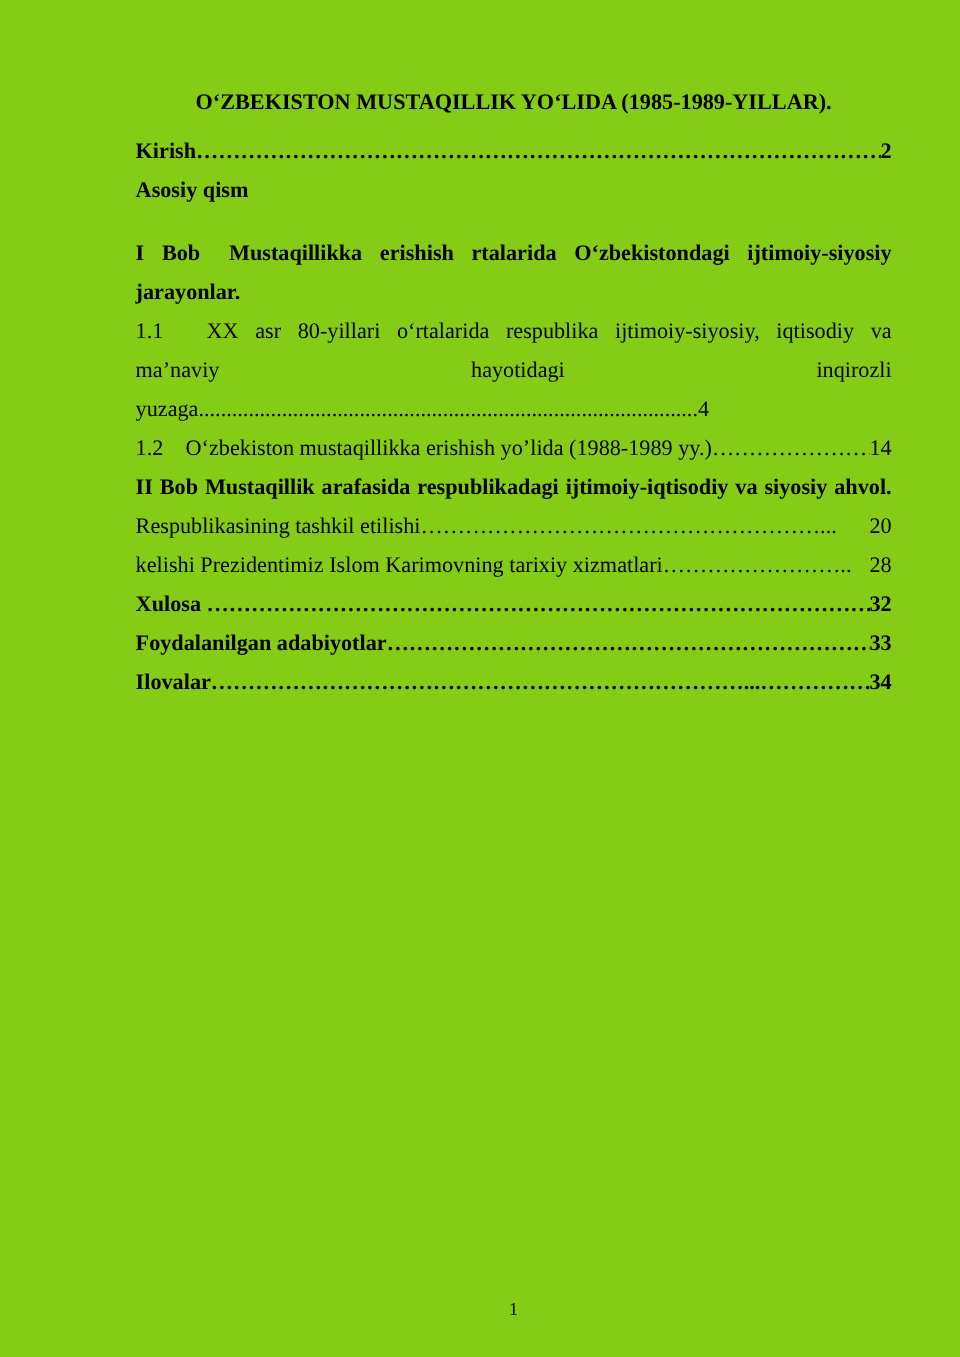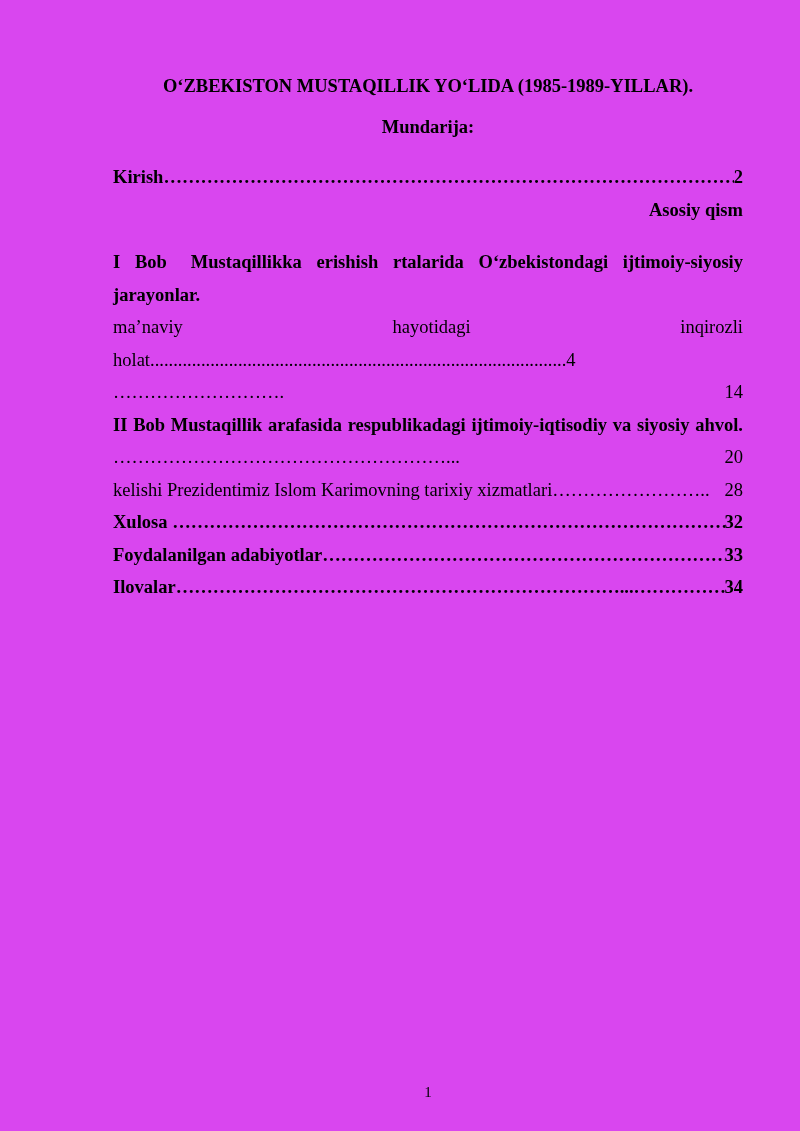--- a/index.html
+++ b/index.html
@@ -1,33 +1,33 @@
 <!DOCTYPE html>
 <html><head>
 <meta charset="utf-8">
 <style>
   html,body{margin:0;padding:0;background:#ffffff;}
   .page{
     position:relative;
     width:800px;height:1131px;
-    background:#d946ef;
+    background:#84cc16;
     color:#000;
     font-family:"Liberation Serif","DejaVu Serif",serif;
     font-size:18.5px;
     line-height:32.5px;
     overflow:hidden;
   }
   .content{padding:70px 57px 0 113px;}
   .line{white-space:normal;}
   .bold{font-weight:bold;}
   .center{text-align:center;}
   .stretch{text-align:justify;text-align-last:justify;}
   .mb8{margin-bottom:8px;}
   .mb18{margin-bottom:18px;}
-  .mb20{margin-bottom:20px;text-align:right;}
+  .mb20{margin-bottom:20px;}
   .gap{display:inline-block;height:1px;}
   .g12{width:12px;}
   .g14{width:14px;}
   .g24{width:24px;}
   .g36{width:36px;}
   .leader{display:flex;align-items:baseline;}
   .leader .pre{flex:0 0 auto;white-space:pre;}
   .leader .dots{flex:1 1 auto;overflow:hidden;white-space:pre;min-width:0;}
   .leader .pg{flex:0 0 auto;white-space:pre;}
   .footer{
@@ -36,48 +36,52 @@
   }
 </style>
 </head>
 <body>
 
 <div class="page">
   <div class="content">
 
     <div class="line center bold mb8">O‘ZBEKISTON MUSTAQILLIK YO‘LIDA (1985-1989-YILLAR).</div>
 
-    <div class="line center bold mb18">Mundarija:</div>
 
     <div class="line bold leader">
       <span class="pre">Kirish</span>
         <span class="dots">……………………………………………………………………………………….</span>
         <span class="pg">2</span>
     </div>
 
     <div class="line bold mb20">Asosiy qism</div>
 
     <div class="line bold stretch">
       <span>I Bob</span><span class="gap g24"></span><span>Mustaqillikka erishish rtalarida O‘zbekistondagi ijtimoiy-siyosiy</span>
     </div>
     <div class="line bold">jarayonlar.</div>
 
+    <div class="line stretch">
+      <span>1.1</span><span class="gap g36"></span><span>XX asr 80-yillari o‘rtalarida respublika ijtimoiy-siyosiy, iqtisodiy va</span>
+    </div>
     <div class="line stretch">ma’naviy hayotidagi inqirozli</div>
     <div class="line">
-      <span>holat</span><span>..........................................................................................</span><span>4</span>
+      <span>yuzaga</span><span>..........................................................................................</span><span>4</span>
     </div>
 
     <div class="line leader">
+      <span class="pre">1.2    O‘zbekiston mustaqillikka erishish yo’lida (1988-1989 yy.)</span>
         <span class="dots">……………………….</span>
         <span class="pg">14</span>
     </div>
 
     <div class="line bold stretch">II Bob Mustaqillik arafasida respublikadagi ijtimoiy-iqtisodiy va siyosiy ahvol.</div>
 
     <div class="line leader">
+      <span class="pre">Respublikasining tashkil etilishi</span>
         <span class="dots">………………………………………………...</span>
         <span class="pg">20</span>
     </div>
 
     <div class="line leader">
       <span class="pre">kelishi Prezidentimiz Islom Karimovning tarixiy xizmatlari</span>
         <span class="dots">……………………..</span>
         <span class="pg">28</span>
     </div>
 

